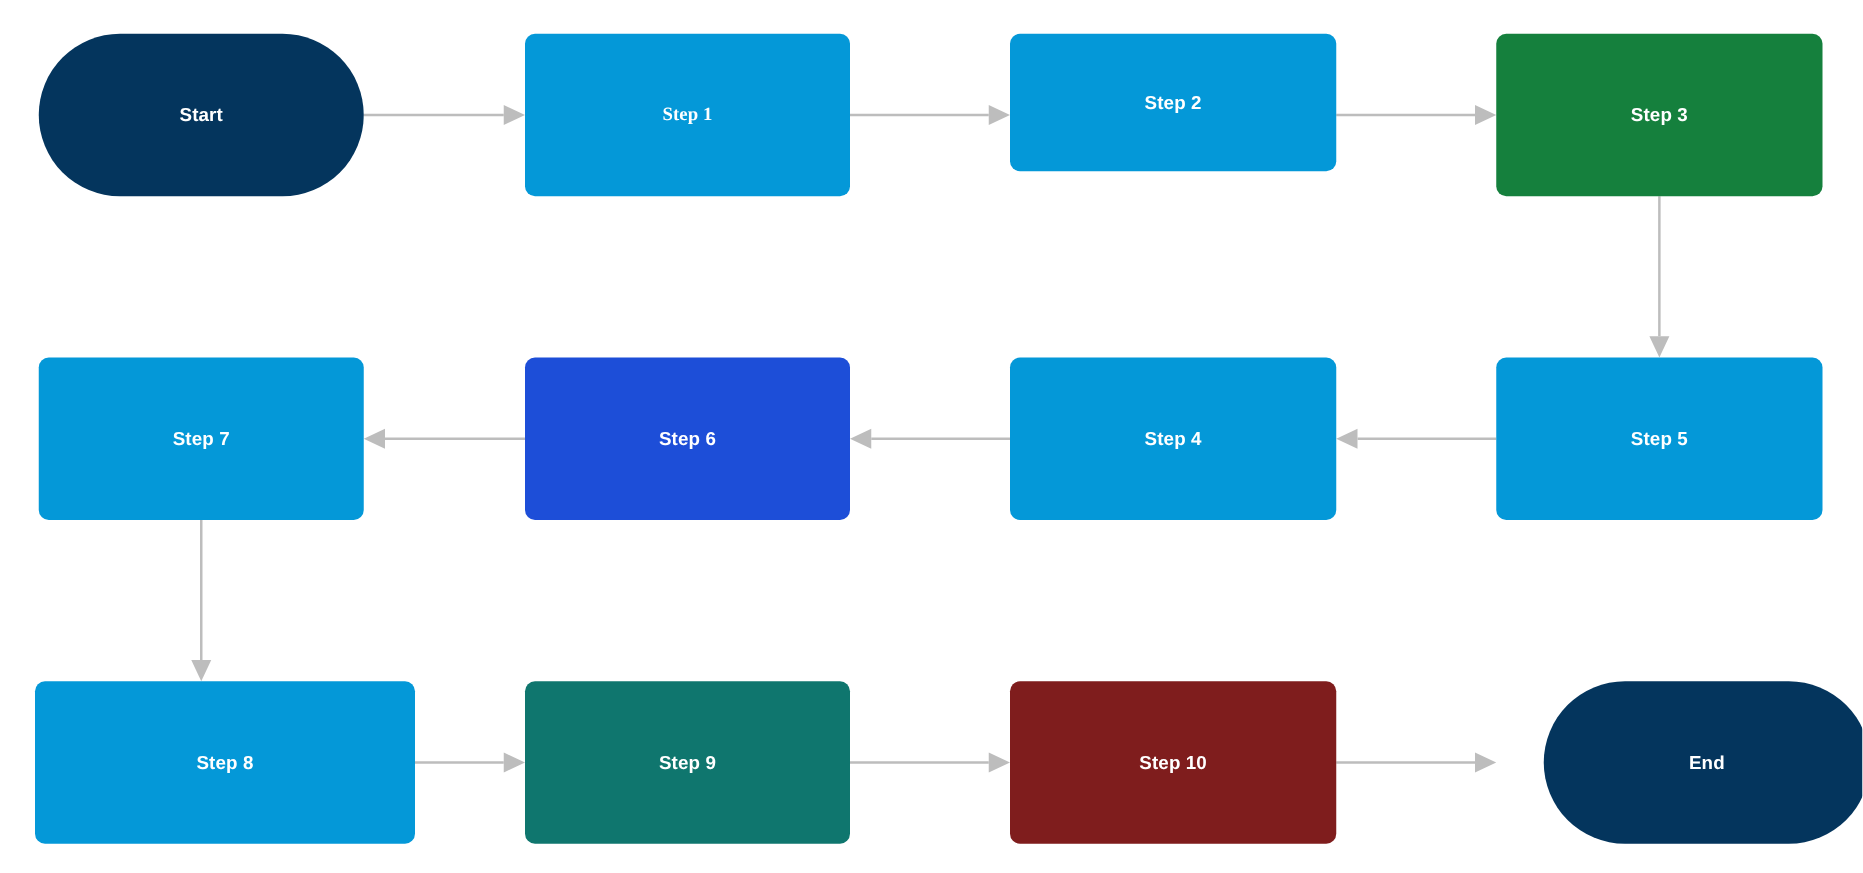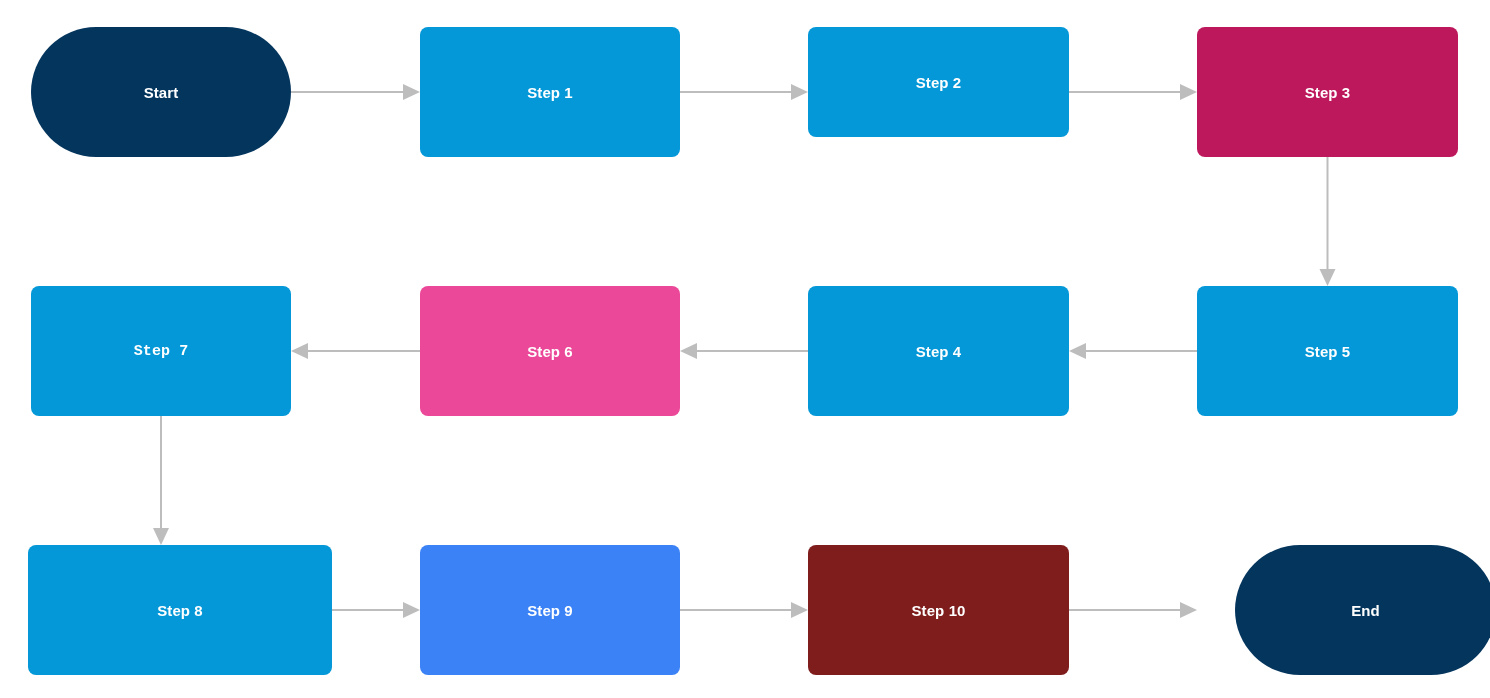--- a/index.html
+++ b/index.html
@@ -99,45 +99,45 @@
       </g>
       <g>
         <line x1="1069" y1="610" x2="1180" y2="610" stroke="#bdbdbd" stroke-width="2"></line>
         <polygon points="1197,610 1180,602 1180,618" fill="#bdbdbd"></polygon>
       </g>
     </svg>
   <div id="node-layer">
       <div class="node node-terminal" style="left: 31px; top: 27px; width: 260px; height: 130px; background: rgb(4, 53, 93); border-radius: 65px;">
         <span class="node-label" style="color: rgb(255, 255, 255);">Start</span>
       </div>
-      <div class="node node-process" style="left: 420px; top: 27px; width: 260px; height: 130px; background: rgb(4, 152, 216);">
+      <div class="node node-process" style="left: 420px; top: 27px; width: 260px; height: 130px; background: rgb(4, 152, 216); font-family: Liberation Serif, serif;">
         <span class="node-label" style="color: rgb(255, 255, 255);">Step 1</span>
       </div>
       <div class="node node-process" style="left: 808px; top: 27px; width: 261px; height: 110px; background: rgb(4, 152, 216);">
         <span class="node-label" style="color: rgb(255, 255, 255);">Step 2</span>
       </div>
-      <div class="node node-process" style="left: 1197px; top: 27px; width: 261px; height: 130px; background: #be185d;">
+      <div class="node node-process" style="left: 1197px; top: 27px; width: 261px; height: 130px; background: #15803d;">
         <span class="node-label" style="color: rgb(255, 255, 255);">Step 3</span>
       </div>
       <div class="node node-process" style="left: 1197px; top: 286px; width: 261px; height: 130px; background: rgb(4, 152, 216);">
         <span class="node-label" style="color: rgb(255, 255, 255);">Step 5</span>
       </div>
       <div class="node node-process" style="left: 808px; top: 286px; width: 261px; height: 130px; background: rgb(4, 152, 216);">
         <span class="node-label" style="color: rgb(255, 255, 255);">Step 4</span>
       </div>
-      <div class="node node-process" style="left: 420px; top: 286px; width: 260px; height: 130px; background: #ec4899;">
+      <div class="node node-process" style="left: 420px; top: 286px; width: 260px; height: 130px; background: #1d4ed8;">
         <span class="node-label" style="color: rgb(255, 255, 255);">Step 6</span>
       </div>
-      <div class="node node-process" style="left: 31px; top: 286px; width: 260px; height: 130px; background: rgb(4, 152, 216); font-family: Liberation Mono, monospace;">
+      <div class="node node-process" style="left: 31px; top: 286px; width: 260px; height: 130px; background: rgb(4, 152, 216);">
         <span class="node-label" style="color: rgb(255, 255, 255);">Step 7</span>
       </div>
       <div class="node node-process" style="left: 28px; top: 545px; width: 304px; height: 130px; background: rgb(4, 152, 216);">
         <span class="node-label" style="color: rgb(255, 255, 255);">Step 8</span>
       </div>
-      <div class="node node-process" style="left: 420px; top: 545px; width: 260px; height: 130px; background: #3b82f6;">
+      <div class="node node-process" style="left: 420px; top: 545px; width: 260px; height: 130px; background: #0f766e;">
         <span class="node-label" style="color: rgb(255, 255, 255);">Step 9</span>
       </div>
       <div class="node node-process" style="left: 808px; top: 545px; width: 261px; height: 130px; background: #7f1d1d;">
         <span class="node-label" style="color: rgb(255, 255, 255);">Step 10</span>
       </div>
       <div class="node node-terminal" style="left: 1235px; top: 545px; width: 261px; height: 130px; background: rgb(4, 53, 93); border-radius: 65px;">
         <span class="node-label" style="color: rgb(255, 255, 255);">End</span>
       </div>
     </div>
 </div>

